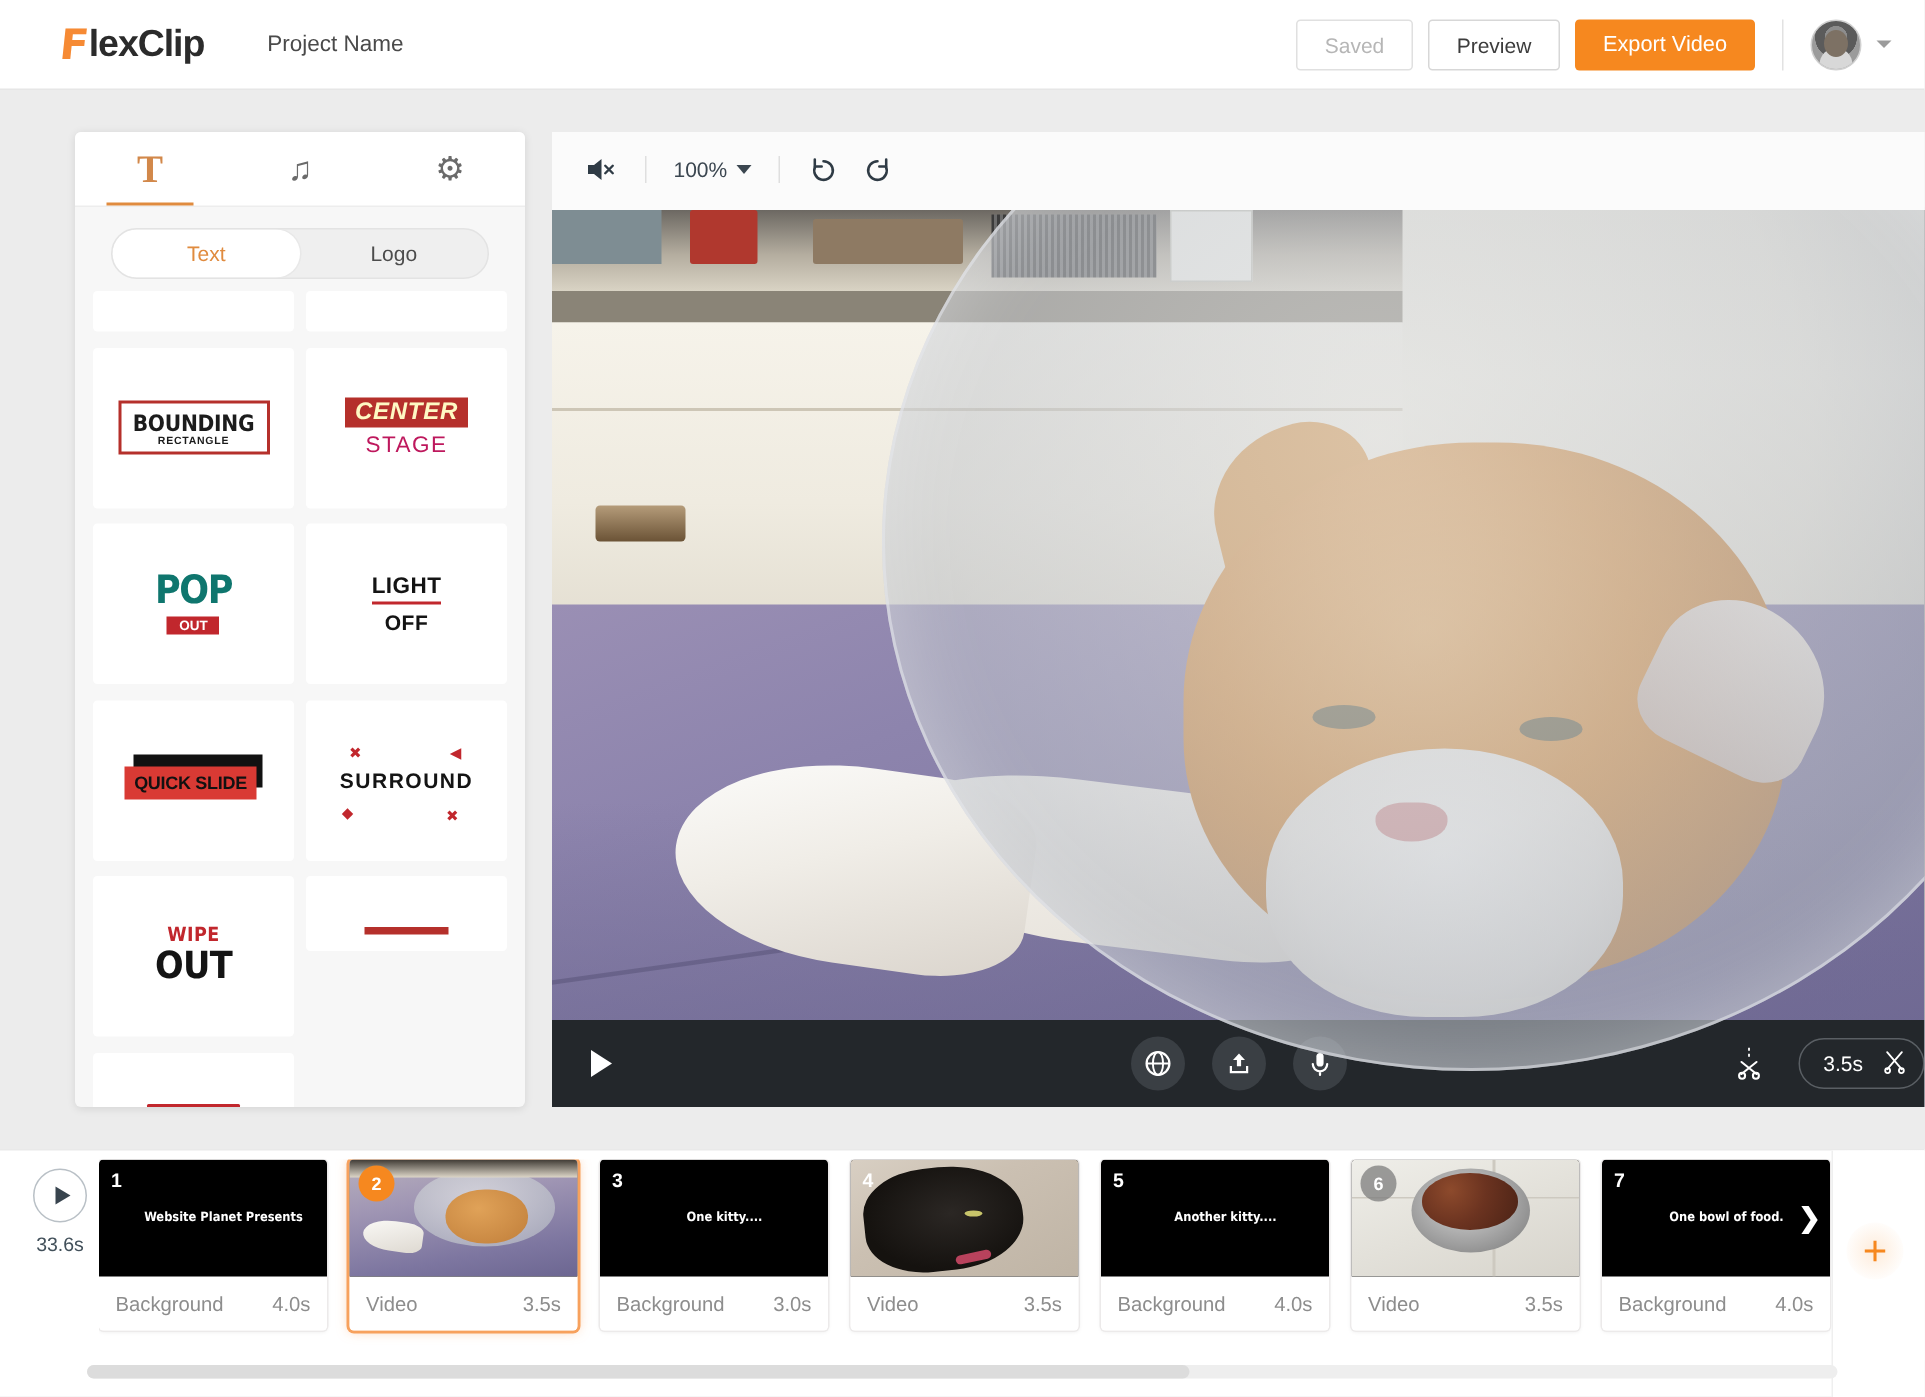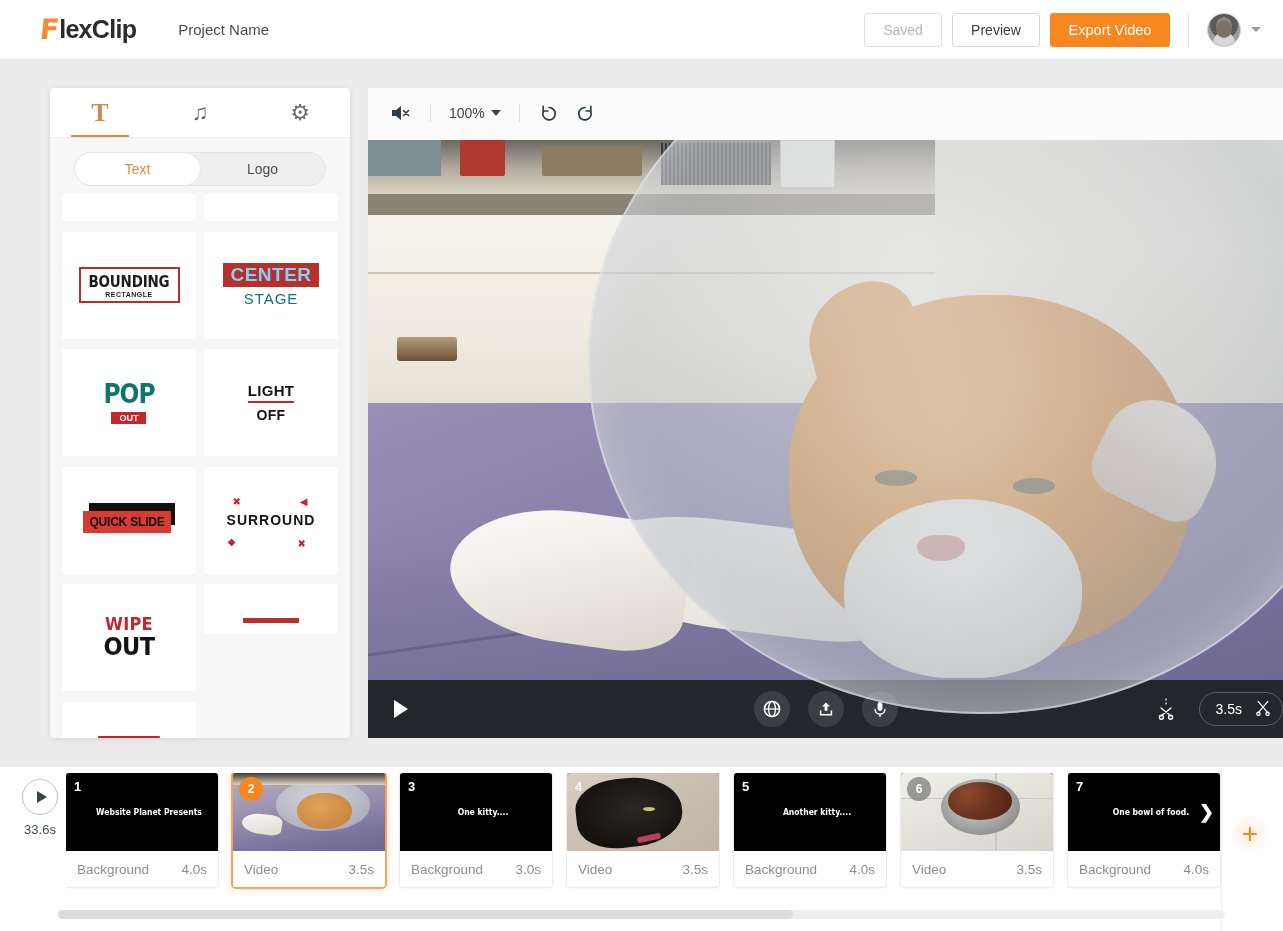--- a/index.html
+++ b/index.html
@@ -109,40 +109,40 @@
     cursor: pointer; overflow: hidden;
   }
   .tpl.short { height: 27px; }
   .tpl.cut { height: 50px; align-items: flex-start; padding-top: 34px; }
 
   
   .t-bounding { border: 2px solid #b5302b; padding: 4px 8px 3px; text-align: center; }
   .t-bounding .l1 { font-size: 15px; font-weight: bold; color: #1c1c1c; letter-spacing: -0.2px; font-family:"DejaVu Sans Condensed","Liberation Sans",sans-serif; }
   .t-bounding .l2 { font-size: 7px; font-weight: bold; color: #1c1c1c; letter-spacing: 0.5px; }
   .t-center { text-align: center; }
-  .t-center .l1 { background: #b5302b; color: #7dd3fc; font-size: 19px; font-weight: bold; padding: 1px 7px; letter-spacing: 0.5px; display:inline-block; }
-  .t-center .l2 { color: #0f766e; font-size: 15px; letter-spacing: 1px; margin-top: 3px; }
+  .t-center .l1 { background: #b5302b; color: #fef9c3; font-size: 16px; font-weight: bold; padding: 1px 7px; letter-spacing: 0.5px; display:inline-block;font-style:italic; }
+  .t-center .l2 { color: #be185d; font-size: 15px; letter-spacing: 1px; margin-top: 3px; }
   .t-high { text-align: center; }
   .t-high .l1, .t-high .l2 { background: #c1272d; color: #fff; font-size: 14px; font-weight: bold; padding: 2px 14px; letter-spacing: 0.5px; display:block; }
   .t-high .l2 { margin-top: 3px; }
   .t-pop { text-align: center; }
   .t-pop .l1 { color: #0f766e; font-size: 26px; font-weight: bold; letter-spacing: -1px; line-height: 1; font-family:"DejaVu Sans Condensed","Liberation Sans",sans-serif; }
   .t-pop .l2 { background: #c1272d; color: #fff; font-size: 9px; font-weight: bold; padding: 1px 8px; display:inline-block; margin-top: 2px; }
   .t-bounce { text-align: center; }
   .t-bounce .l1 { font-size: 15px; font-weight: bold; color: #141414; border-bottom: 2px solid #c1272d; padding-bottom: 2px; letter-spacing: 0.3px; }
   .t-bounce .l2 { font-size: 14px; font-weight: bold; color: #141414; margin-top: 4px; letter-spacing: 0.3px; }
   .t-quick { position: relative; width: 92px; height: 34px; }
   .t-quick .shadow { position: absolute; left: 6px; top: 0; width: 86px; height: 22px; background: #111; }
   .t-quick .bar { position: absolute; left: 0; top: 8px; width: 88px; height: 22px; background: #d93a34;
       display:flex; align-items:center; justify-content:center; color:#111; font-size:12px; font-weight:bold; letter-spacing:-0.2px; }
   .t-surround { position: relative; width: 120px; height: 66px; display:flex; align-items:center; justify-content:center; }
   .t-surround .word { font-size: 14px; font-weight: bold; color: #141414; letter-spacing: 1px; }
   .t-surround i { position: absolute; color: #c1272d; font-size: 10px; font-style: normal; }
   .t-wipe { text-align: center; }
-  .t-wipe .l1 { color: #c1272d; font-size: 18px; font-weight: bold; letter-spacing: 0.3px; line-height:1; font-family:"DejaVu Sans Condensed","Liberation Sans",sans-serif; }
+  .t-wipe .l1 { color: #c1272d; font-size: 13px; font-weight: bold; letter-spacing: 0.3px; line-height:1; font-family:"DejaVu Sans Condensed","Liberation Sans",sans-serif; }
   .t-wipe .l2 { color: #141414; font-size: 25px; font-weight: bold; letter-spacing: -0.5px; line-height:1.1; font-family:"DejaVu Sans Condensed","Liberation Sans",sans-serif; }
   .t-cut-line { width: 56px; height: 5px; background: #b5302b; }
   .t-cut-box { width: 62px; height: 16px; background: #c1272d; border-radius:1px; color:#fff; font-size:12px; font-weight:bold; text-align:center; overflow:hidden; }
 
   
   .preview-area {
     position: absolute; left: 368px; top: 88px;
     width: 915px; height: 650px;
     background: #fbfbfb;
     overflow: hidden;

